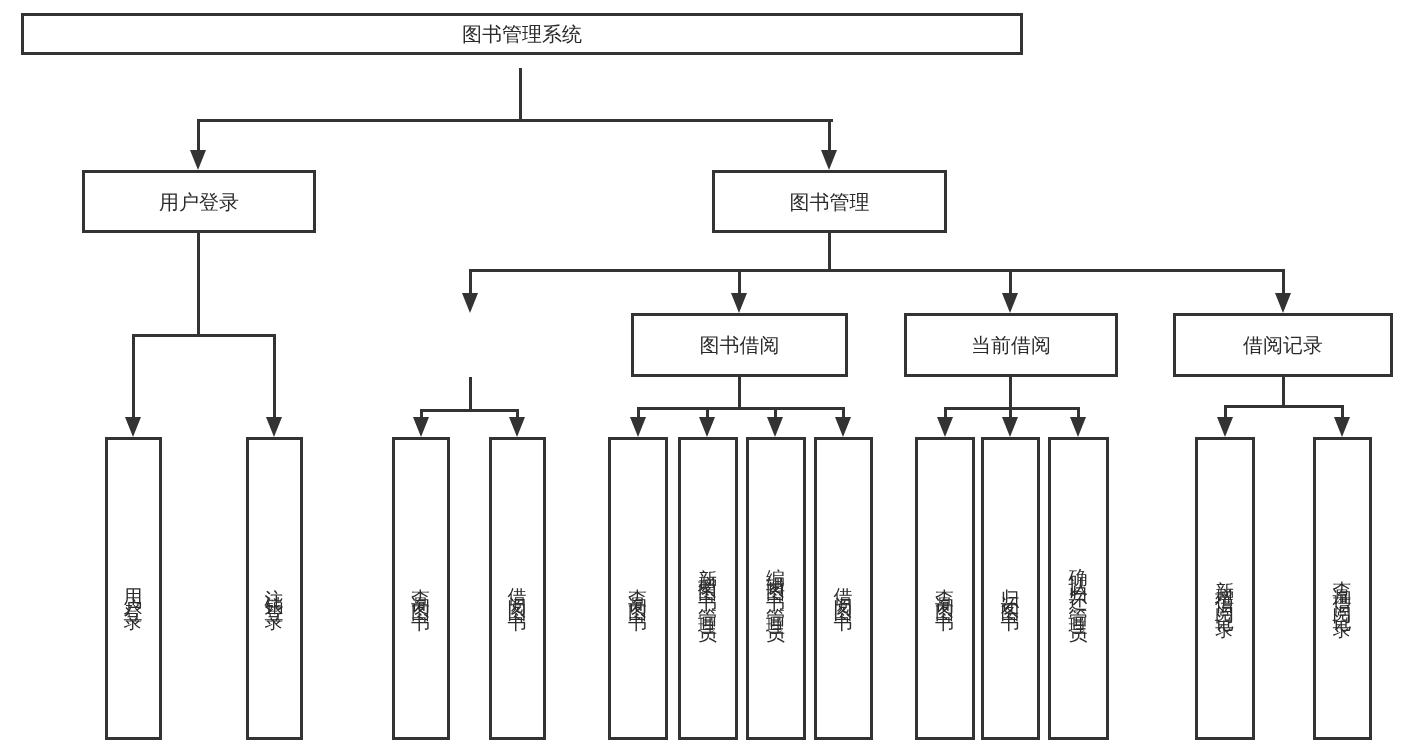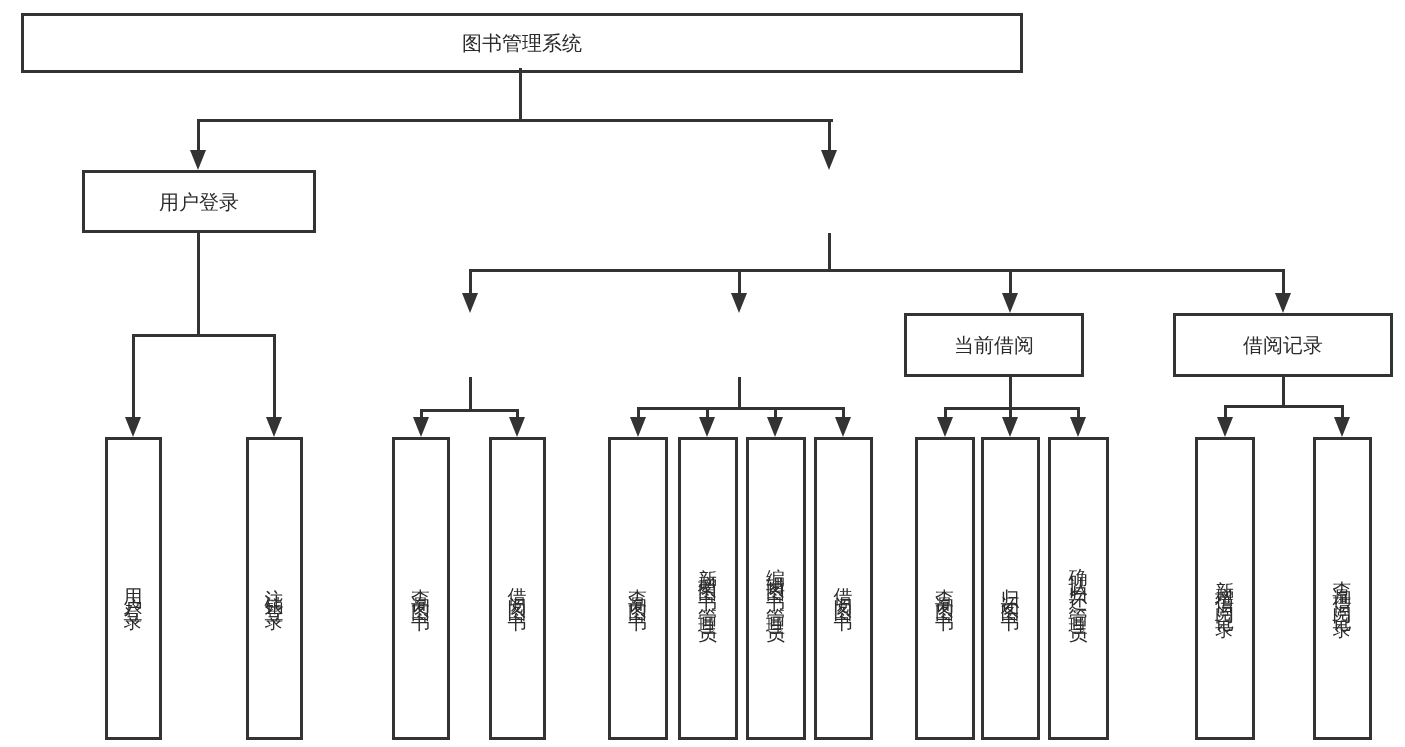--- a/index.html
+++ b/index.html
@@ -41,54 +41,60 @@
     z-index:20;
     letter-spacing:1px;
     white-space:nowrap;
   }
 </style>
 </head>
 <body>
 
 <div class="canvas">
 
-  <div class="box" style="left:21px;top:13px;width:1002px;height:60px;">
+  <div class="box" style="left:21px;top:13px;width:1002px;height:42px;">
     <span>图书管理系统</span>
   </div>
 
   <div class="ln" style="left:519px;top:68px;width:3px;height:54px;"></div>
   <div class="ln" style="left:197px;top:119px;width:636px;height:3px;"></div>
   <div class="ln" style="left:197px;top:119px;width:3px;height:33px;"></div>
   <div class="tri" style="left:190px;top:150px;"></div>
   <div class="ln" style="left:828px;top:119px;width:3px;height:33px;"></div>
   <div class="tri" style="left:821px;top:150px;"></div>
 
   <div class="box" style="left:82px;top:170px;width:234px;height:63px;">
     <span>用户登录</span>
+  </div>
+  <div class="box" style="left:712px;top:170px;width:235px;height:63px;">
+    <span>图书管理</span>
   </div>
 
   <div class="ln" style="left:197px;top:233px;width:3px;height:104px;"></div>
   <div class="ln" style="left:132px;top:334px;width:144px;height:3px;"></div>
   <div class="ln" style="left:132px;top:334px;width:3px;height:84px;"></div>
   <div class="tri" style="left:125px;top:417px;"></div>
   <div class="ln" style="left:273px;top:334px;width:3px;height:84px;"></div>
   <div class="tri" style="left:266px;top:417px;"></div>
 
   <div class="ln" style="left:828px;top:233px;width:3px;height:39px;"></div>
   <div class="ln" style="left:469px;top:269px;width:816px;height:3px;"></div>
   <div class="ln" style="left:469px;top:269px;width:3px;height:26px;"></div>
   <div class="tri" style="left:462px;top:293px;"></div>
   <div class="ln" style="left:738px;top:269px;width:3px;height:26px;"></div>
   <div class="tri" style="left:731px;top:293px;"></div>
   <div class="ln" style="left:1009px;top:269px;width:3px;height:26px;"></div>
   <div class="tri" style="left:1002px;top:293px;"></div>
   <div class="ln" style="left:1282px;top:269px;width:3px;height:26px;"></div>
   <div class="tri" style="left:1275px;top:293px;"></div>
 
-  <div class="box" style="left:904px;top:313px;width:180px;height:64px;">
+  <div class="box" style="left:631px;top:313px;width:217px;height:64px;">
+    <span>图书借阅</span>
+  </div>
+  <div class="box" style="left:904px;top:313px;width:214px;height:64px;">
     <span>当前借阅</span>
   </div>
   <div class="box" style="left:1173px;top:313px;width:220px;height:64px;">
     <span>借阅记录</span>
   </div>
 
   <div class="ln" style="left:469px;top:377px;width:3px;height:35px;"></div>
   <div class="ln" style="left:420px;top:409px;width:99px;height:3px;"></div>
   <div class="ln" style="left:420px;top:409px;width:3px;height:10px;"></div>
   <div class="tri" style="left:413px;top:417px;"></div>

